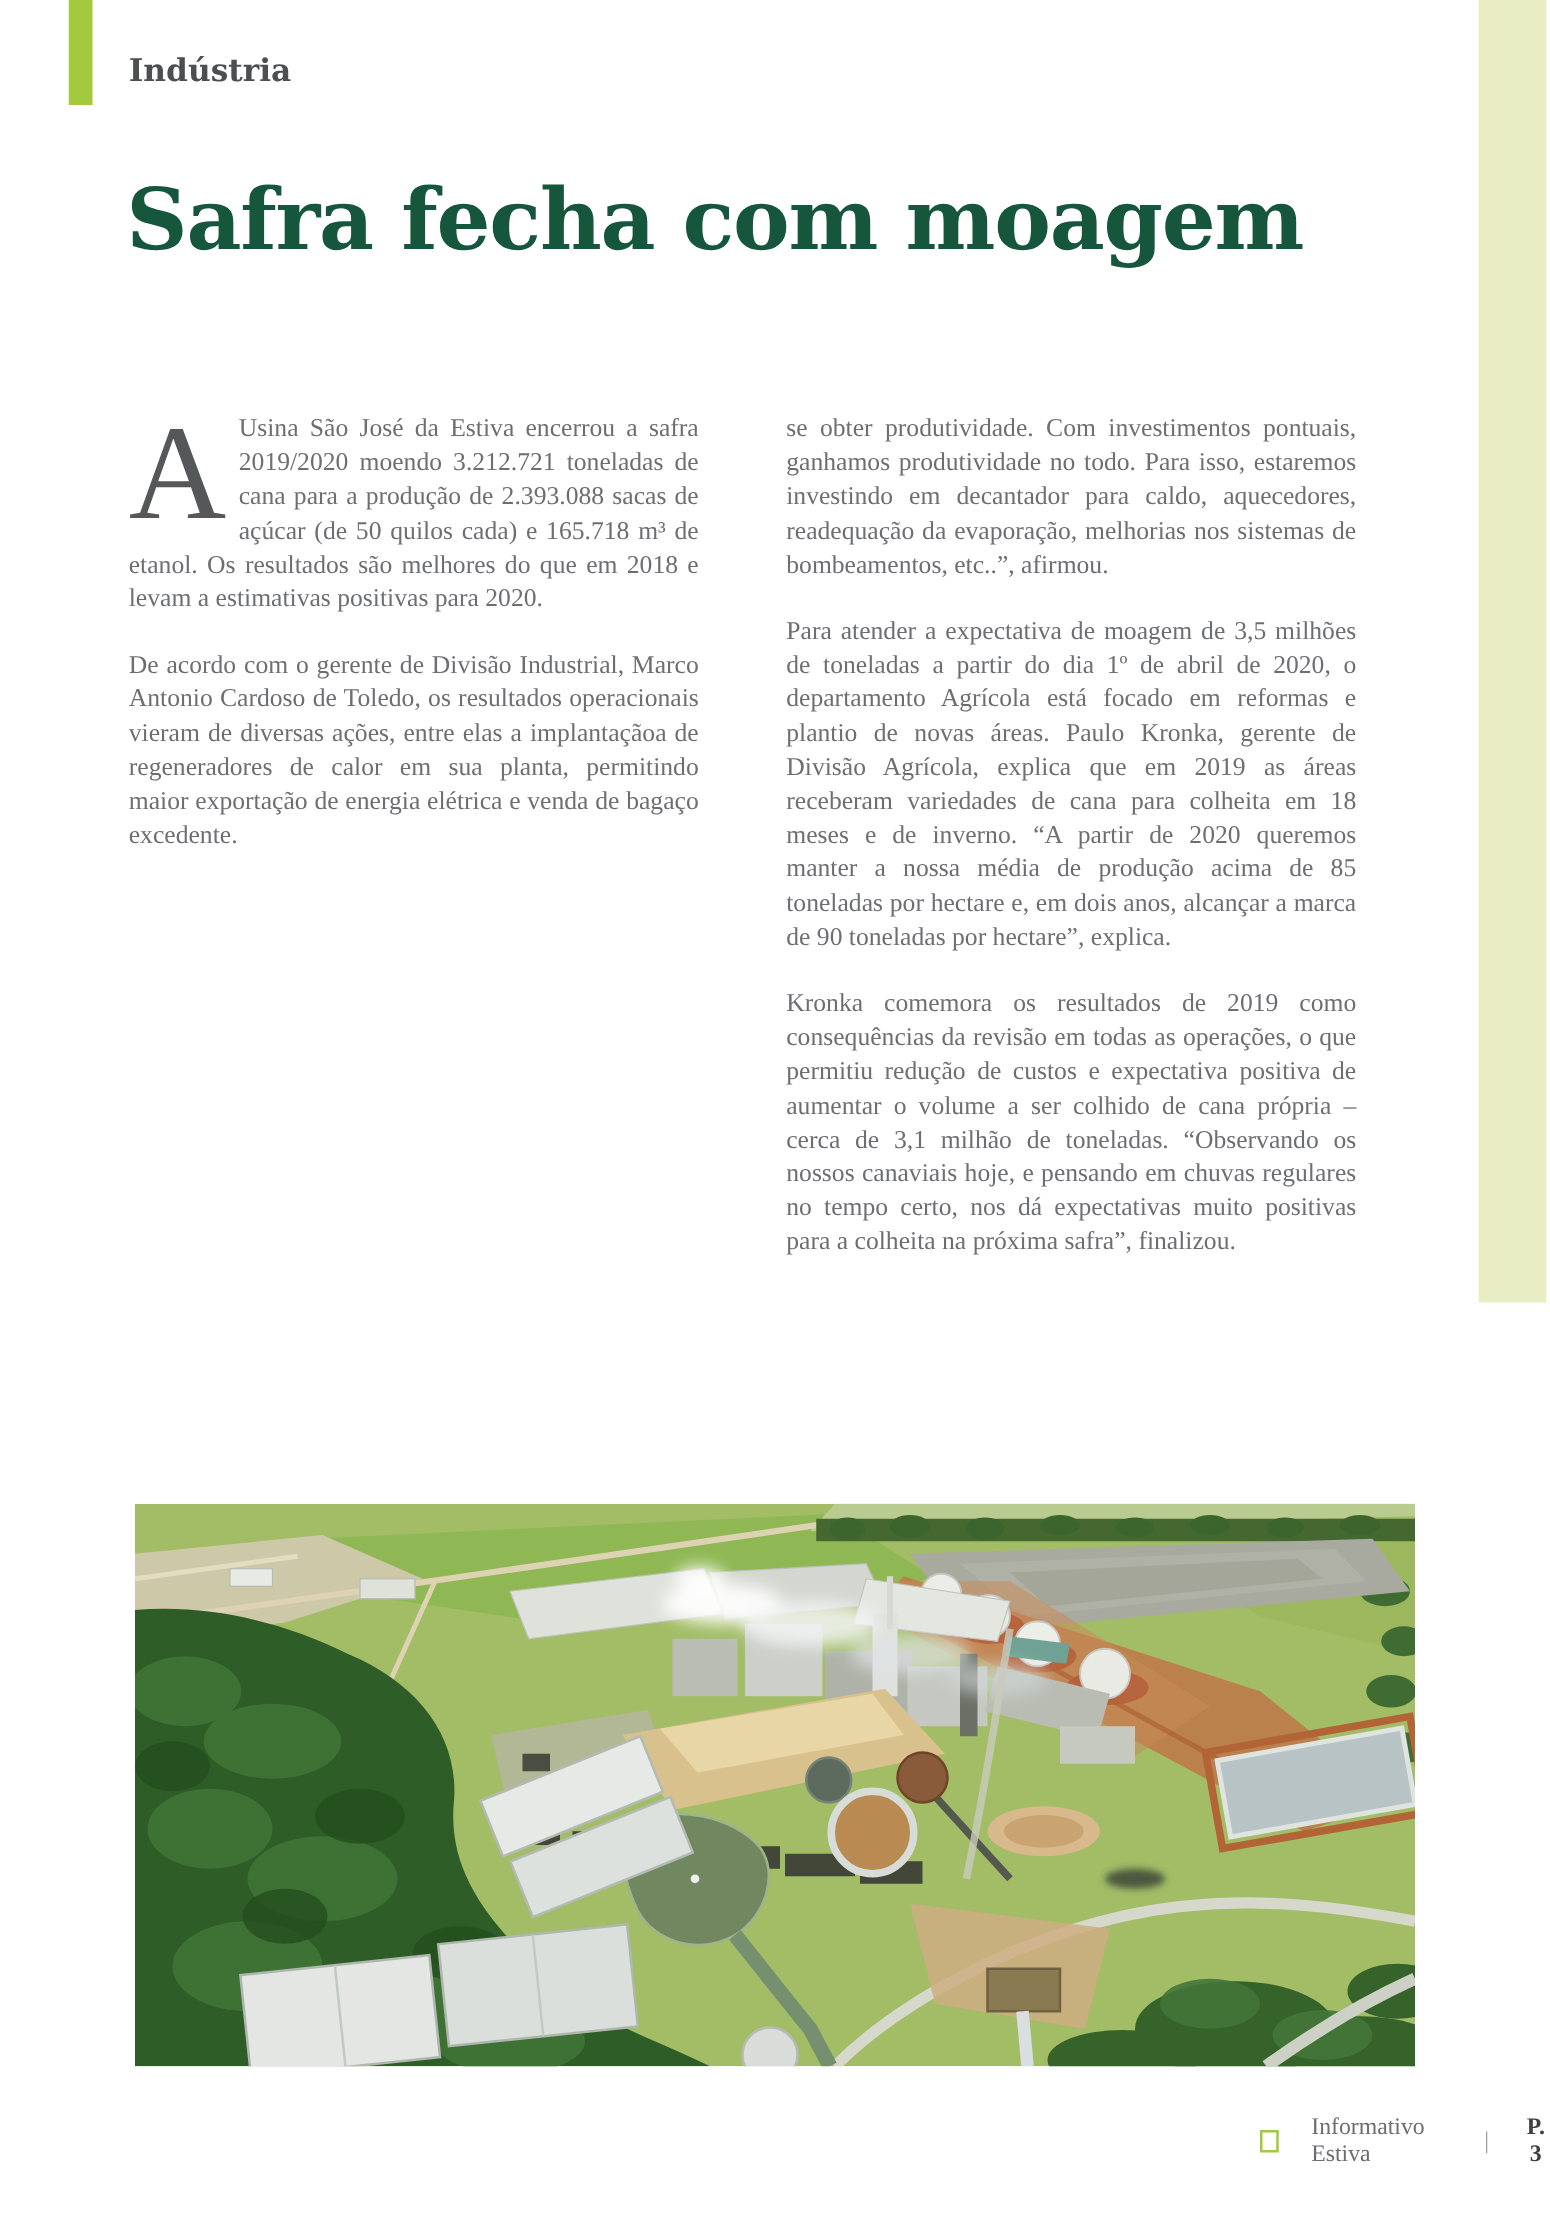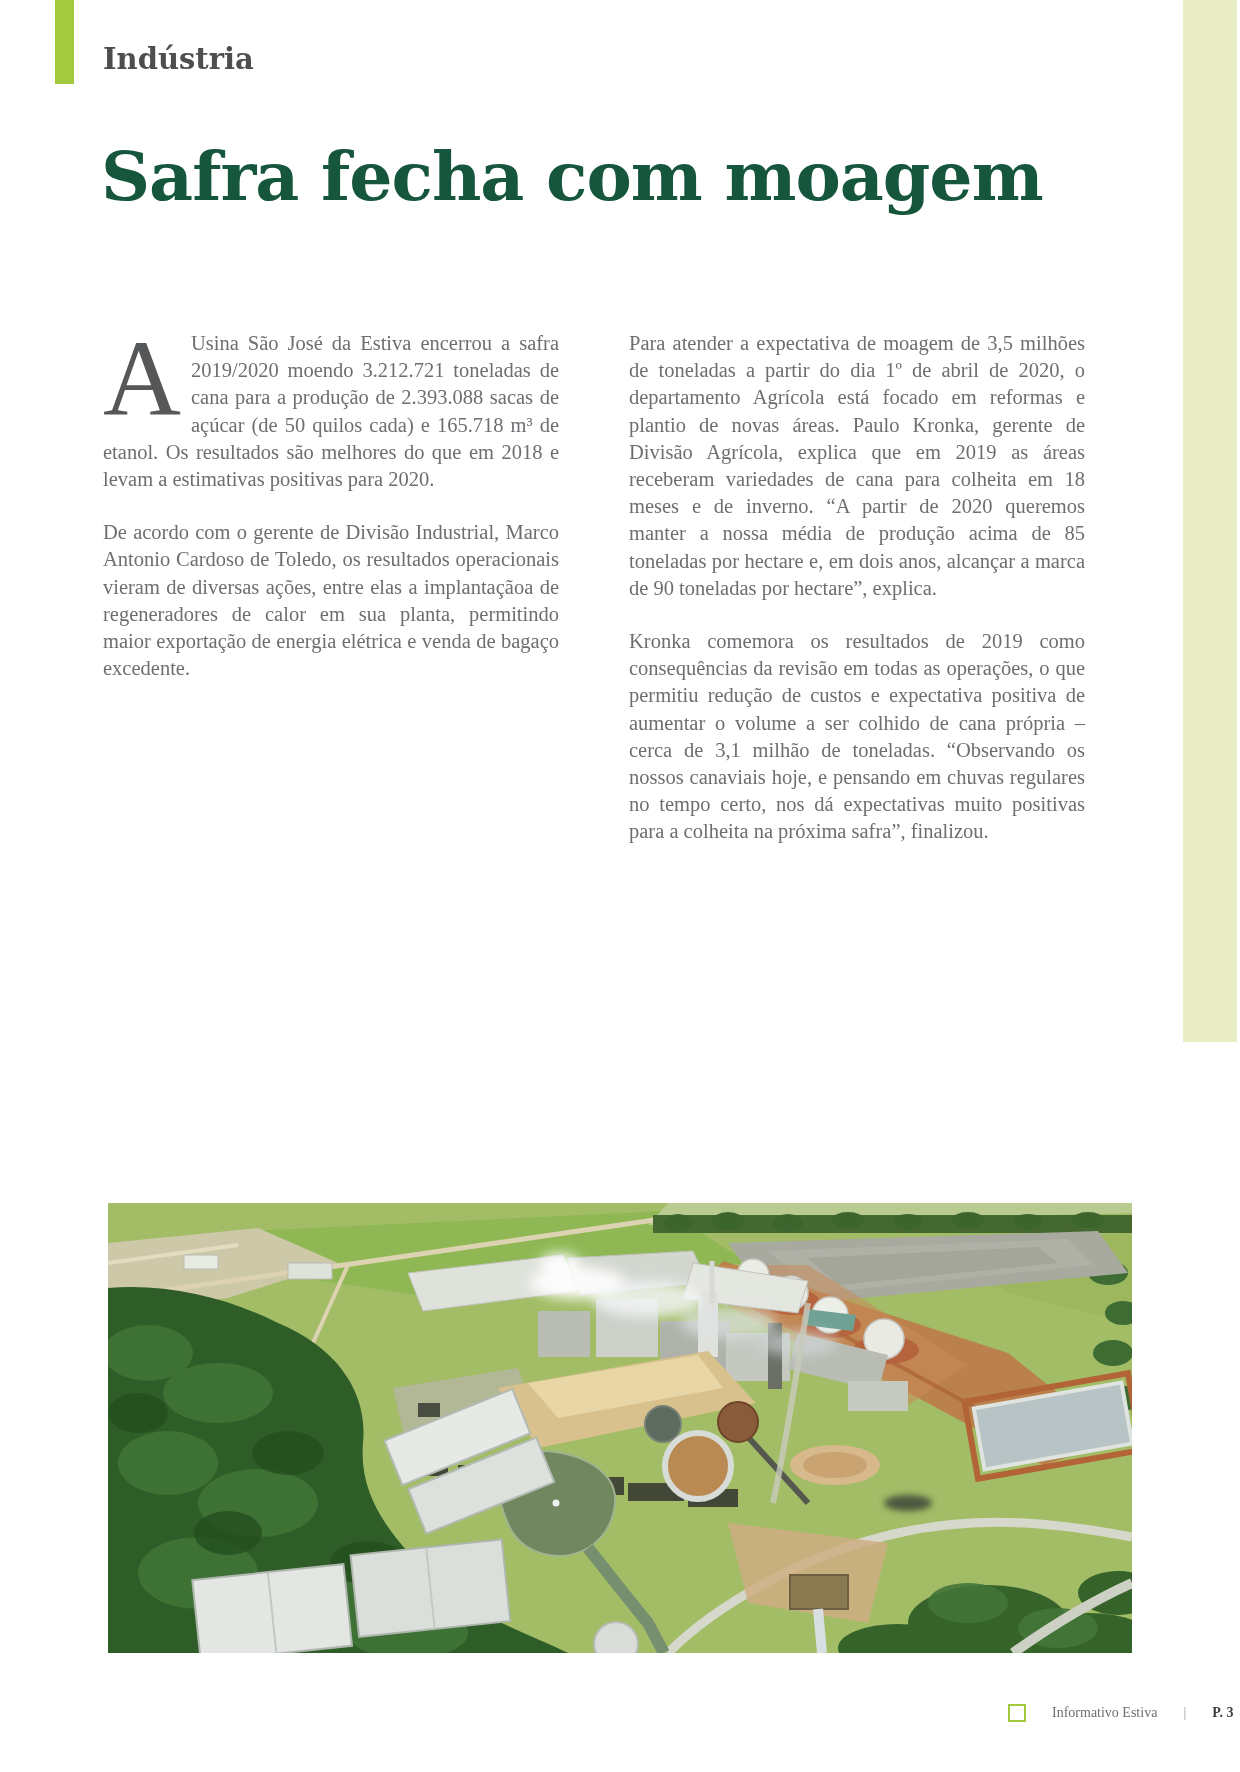--- a/index.html
+++ b/index.html
@@ -6,21 +6,21 @@
   body{
     width:1240px;height:1772px;position:relative;background:#ffffff;
     font-family:"Liberation Serif", serif;overflow:hidden;
   }
   
   .accent-bar{position:absolute;left:55px;top:0;width:19px;height:84px;background:#a3ca3e;}
   
   .side-band{position:absolute;left:1183px;top:0;width:54px;height:1042px;background:#e9edc4;}
   .kicker{
     position:absolute;left:103px;top:42px;
-    font-family:"DejaVu Serif", serif;font-weight:700;font-size:29px;color:#4d4e50;
+    font-family:"DejaVu Serif", serif;font-weight:700;font-size:25px;color:#4d4e50;
   }
   .headline{
     position:absolute;left:101px;top:96px;width:1000px;
     font-family:"DejaVu Serif", serif;font-weight:700;
     font-size:68px;line-height:69px;letter-spacing:-1px;color:#15563c;
   }
   .headline span{display:block;}
   .columns{
     position:absolute;left:103px;top:330px;width:982px;
     display:flex;gap:70px;
@@ -33,21 +33,21 @@
     font-family:"Liberation Serif", serif;
     font-size:108px;line-height:86px;
     padding:6px 10px 0 0;color:#565759;
   }
   
   .photo{position:absolute;left:108px;top:1203px;width:1024px;height:450px;display:block;}
   
   .footer{
     position:absolute;left:1008px;top:1702px;height:22px;
     display:flex;align-items:center;gap:26px;
-    font-size:14px;color:#6d6e71;
+    font-size:19px;color:#6d6e71;
   }
   .footer .sq{width:14px;height:14px;border:2.5px solid #a3ca3e;background:#fff;}
   .footer .sep{color:#9a9b9e;}
   .footer .pg{font-weight:700;color:#3f4042;text-align:center;}
 </style>
 </head>
 <body>
 
 <div class="accent-bar"></div>
 <div class="side-band"></div>
@@ -57,20 +57,21 @@
 <h1 class="headline">
   <span>Safra fecha com moagem</span>
 </h1>
 
 <div class="columns">
   <div class="col">
     <p><span class="dropcap">A</span><span>Usina São José da Estiva encerrou a safra 2019/2020 moendo 3.212.721 toneladas de cana para a produção de 2.393.088 sacas de açúcar (de 50 quilos cada) e 165.718 m³ de etanol. Os resultados são melhores do que em 2018 e levam a estimativas positivas para 2020.</span></p>
     <p>De acordo com o gerente de Divisão Industrial, Marco Antonio Cardoso de Toledo, os resultados operacionais vieram de diversas ações, entre elas a implantaçãoa de regeneradores de calor em sua planta, permitindo maior exportação de energia elétrica e venda de bagaço excedente.</p>
   </div>
   <div class="col">
+    <p>se obter produtividade. Com investimentos pontuais, ganhamos produtividade no todo. Para isso, estaremos investindo em decantador para caldo, aquecedores, readequação da evaporação, melhorias nos sistemas de bombeamentos, etc..”, afirmou.</p>
     <p>Para atender a expectativa de moagem de 3,5 milhões de toneladas a partir do dia 1º de abril de 2020, o departamento Agrícola está focado em reformas e plantio de novas áreas. Paulo Kronka, gerente de Divisão Agrícola, explica que em 2019 as áreas receberam variedades de cana para colheita em 18 meses e de inverno. “A partir de 2020 queremos manter a nossa média de produção acima de 85 toneladas por hectare e, em dois anos, alcançar a marca de 90 toneladas por hectare”, explica.</p>
     <p>Kronka comemora os resultados de 2019 como consequências da revisão em todas as operações, o que permitiu redução de custos e expectativa positiva de aumentar o volume a ser colhido de cana própria – cerca de 3,1 milhão de toneladas. “Observando os nossos canaviais hoje, e pensando em chuvas regulares no tempo certo, nos dá expectativas muito positivas para a colheita na próxima safra”, finalizou.</p>
   </div>
 </div>
 
 <svg class="photo" viewBox="0 0 1024 450" preserveAspectRatio="none" xmlns="http://www.w3.org/2000/svg">
   <defs>
     <filter id="blur6" x="-60%" y="-60%" width="220%" height="220%">
         <feGaussianBlur stdDeviation="6"></feGaussianBlur>
       </filter>

